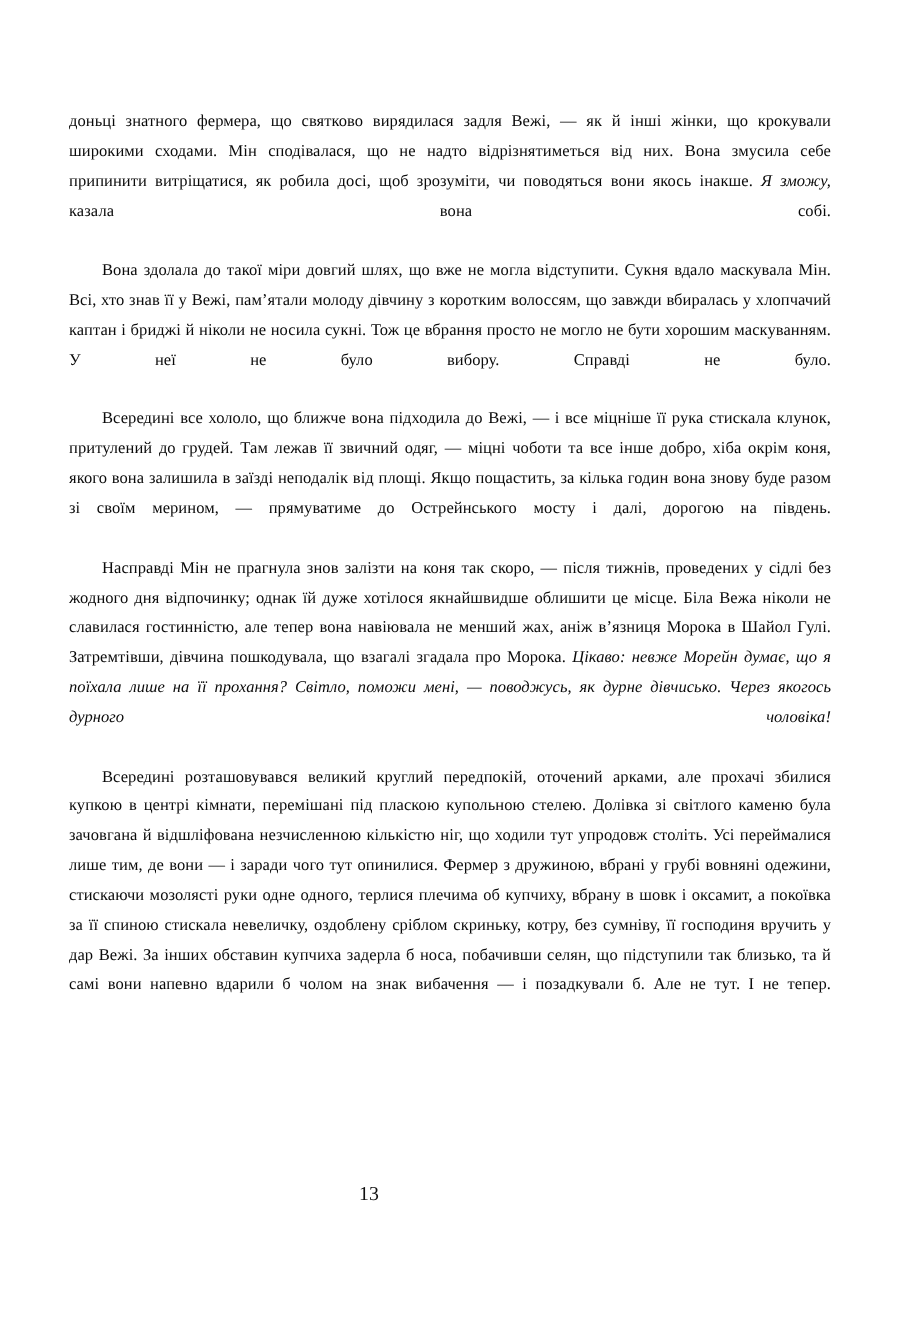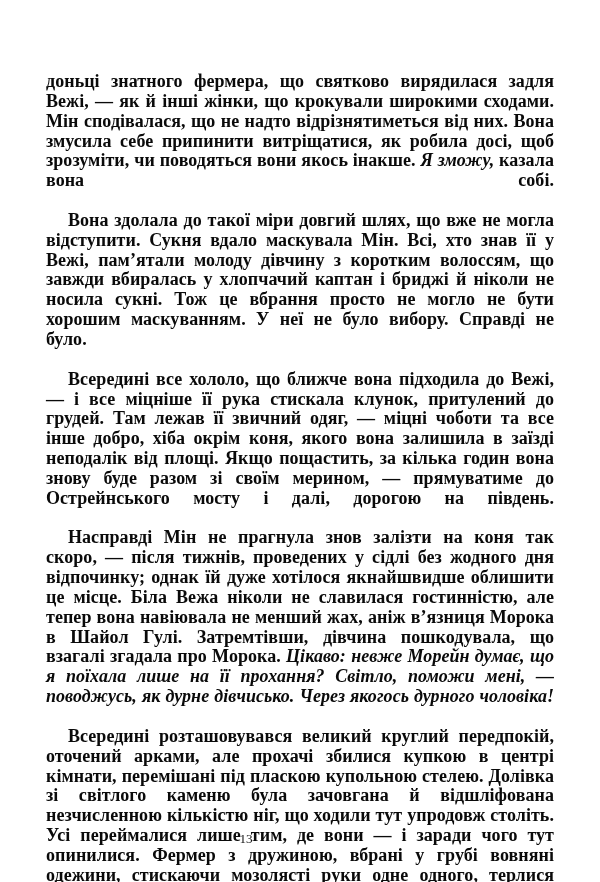--- a/index.html
+++ b/index.html
@@ -28,26 +28,25 @@
     left: 46px;
     top: 72px;
     width: 508px;
   }
   p.para {
     margin: 0;
     padding: 0;
     text-align: justify;
     text-justify: inter-word;
     text-indent: 22px;
-    font-size: 18px;
+    font-size: 11px;
     line-height: 19.85px;
     letter-spacing: 0.05px;
     word-spacing: 0.2px;
     hyphens: manual;
-    font-weight: bold;
     -webkit-hyphens: manual;
   }
   p.para.first {
     text-indent: 0;
   }
   
   p.para::after {
     content: "";
     display: inline-block;
     width: 100%;
@@ -58,21 +57,20 @@
   .page-number {
     position: absolute;
     left: 0;
     top: 788px;
     width: 492px;
     text-align: center;
     font-size: 13.2px;
     line-height: 16px;
     font-family: "Liberation Serif", "DejaVu Serif", serif;
     color: #111111;
-    margin-top: 43px;
   }
 </style>
 </head>
 <body>
 
 <div class="page">
 
   <div class="text-column">
     <p class="para first">доньці знатного фермера, що святково вирядилася задля Вежі, — як й інші жінки, що крокували широкими сходами. Мін сподівалася, що не надто відрізнятиметься від них. Вона змусила себе припинити витріщатися, як робила досі, щоб зрозуміти, чи поводяться вони якось інакше. <em class="it">Я зможу,</em> казала вона собі.</p>
     <p class="para">Вона здолала до такої міри довгий шлях, що вже не могла відступити. Сукня вдало маскувала Мін. Всі, хто знав її у Вежі, пам’ятали молоду дівчину з коротким волоссям, що завжди вбиралась у хлопчачий каптан і бриджі й ніколи не носила сукні. Тож це вбрання просто не могло не бути хорошим маскуванням. У неї не було вибору. Справді не було.</p>

